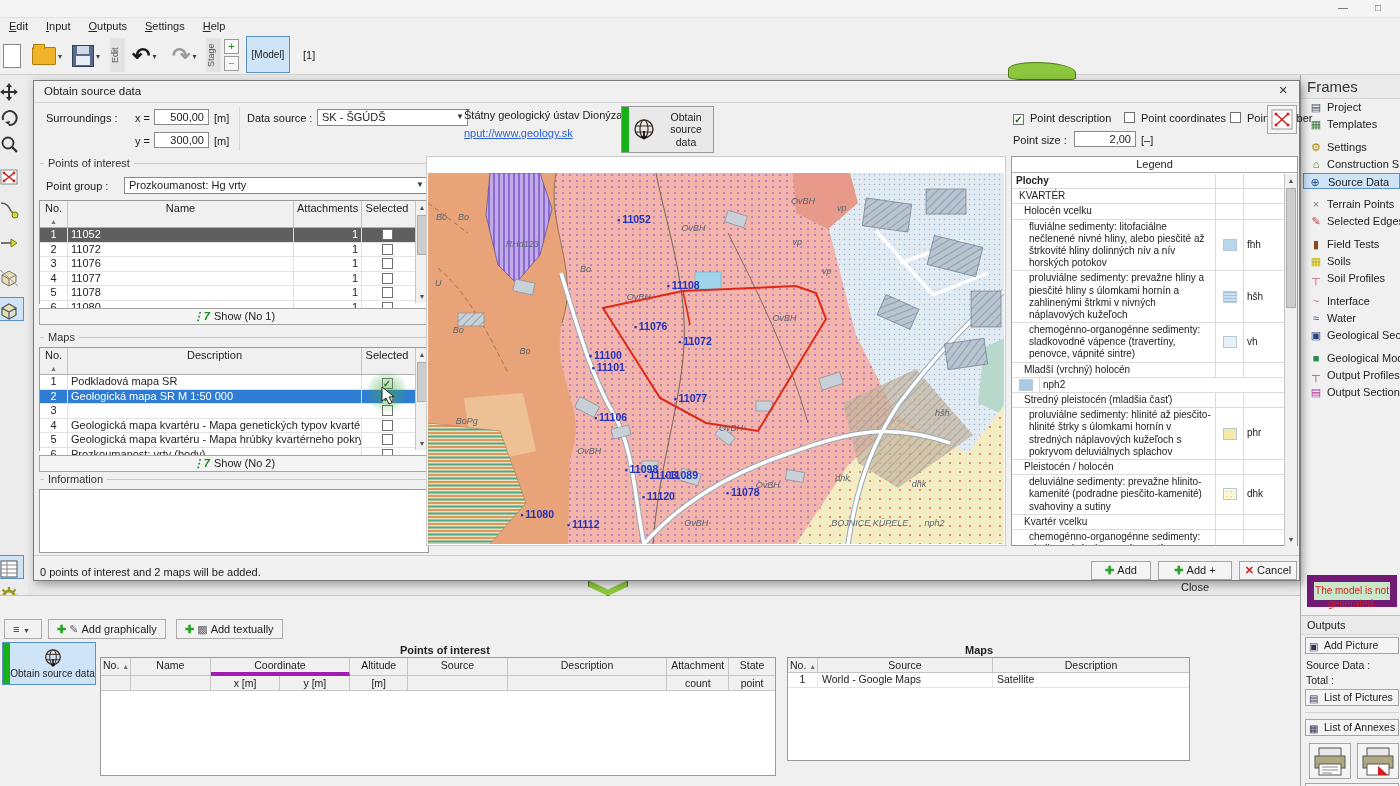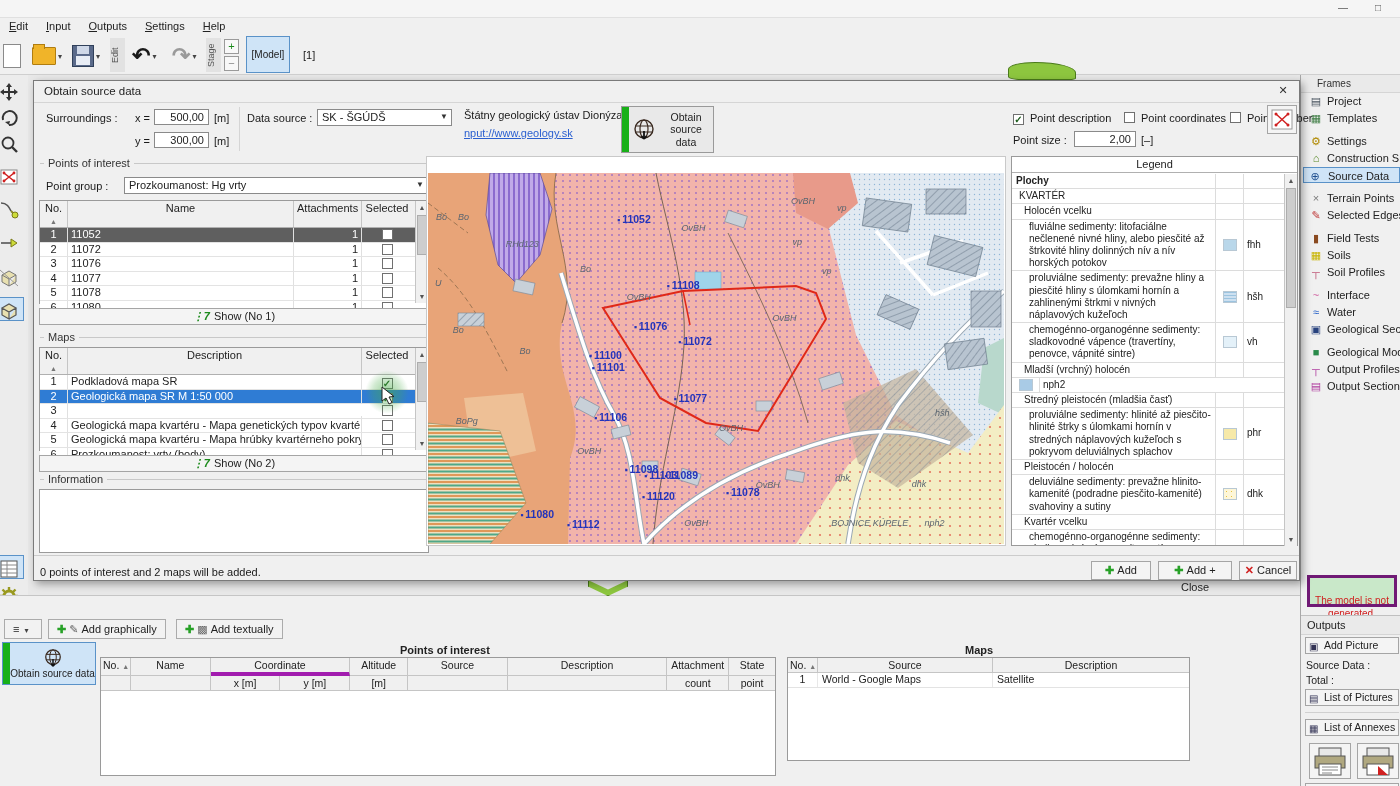--- a/index.html
+++ b/index.html
@@ -90,27 +90,27 @@
   .lg-row.sub .lg-text { padding-left:12px; }
   .lg-row.item .lg-text { padding-left:17px; }
   .sw-solid-lightblue { background:#b9d7ea; }
   .sw-stripes-lightblue { background:repeating-linear-gradient(0deg,#9cc4e0 0 1px,#cde0f0 1px 3px); }
   .sw-dots-lightblue { background:#e4f1f9 radial-gradient(#6fa8cf 22%,transparent 25%); background-size:4px 4px; }
   .sw-solid-blue { background:#a9cbe6; }
   .sw-solid-yellow { background:#f6e9a9; }
   .sw-dots-yellow { background:#fdf6d8 radial-gradient(#e4c23e 25%,transparent 28%); background-size:5px 5px; }
   
   #sidebar { position:absolute; left:1300px; top:75px; width:100px; height:711px; background:#f0f0f0; border-left:1px solid #a8a8a8; }
-  #frames-hdr { padding:3px 16px; font-size:10px; color:#333; background:#eaeaea; border-bottom:1px solid #d5d5d5; }
+  #frames-hdr { padding:3px 6px; font-size:15px; color:#333; background:#eaeaea; border-bottom:1px solid #d5d5d5; }
   .fr-item { position:relative; height:16px; margin:0 0 1px 4px; padding-left:22px; font-size:11px; line-height:16px; white-space:nowrap; overflow:hidden; }
   .fr-item .ic { position:absolute; left:4px; top:0; width:14px; text-align:center; font-size:11px; }
   .fr-item.sel { background:#cfe4f7; border:1px solid #5a92c8; margin-left:2px; padding-left:24px; }
   .fr-gap { height:6px; }
-  #model-warning { position:absolute; left:6px; top:500px; width:90px; height:32px; background:#c9e8c9; border:3px solid #701a75;
-    color:#d02020; font-size:10px; text-align:center; padding-top:17px; line-height:1.25; }
+  #model-warning { position:absolute; left:6px; top:500px; width:90px; height:32px; background:#c9e8c9; border:7px solid #701a75;
+    color:#d02020; font-size:10px; text-align:center; padding-top:3px; line-height:1.25; }
   #outputs-hdr { position:absolute; left:0; top:540px; width:100%; padding:3px 6px; font-size:11px; background:#eaeaea;
     border-top:1px solid #c0c0c0; border-bottom:1px solid #d5d5d5; }
   .outbtn { position:absolute; left:4px; width:94px; height:17px; background:#f4f4f4; border:1px solid #a5a5a5;
     font-size:10.5px; line-height:15px; padding-left:18px; white-space:nowrap; overflow:hidden; }
   .outbtn .oic { position:absolute; left:3px; top:1px; font-size:10px; color:#335; }
   .outlabel { position:absolute; left:5px; font-size:10.5px; white-space:nowrap; }
   .printbtn { position:absolute; width:42px; height:36px; background:#f4f4f4; border:1px solid #a5a5a5; }
   
   #bottom { position:absolute; left:0; top:595px; width:1300px; height:191px; background:#f0f0f0; border-top:1px solid #c5c5c5; }
   #bottom-toolbar { position:absolute; left:0; top:23px; width:100%; height:22px; }
@@ -252,21 +252,21 @@
 
   <span class="lbl" style="left:12px;top:31px">Surroundings :</span>
   <span class="lbl" style="left:101px;top:31px">x =</span>
   <div class="inputbox" style="left:120px;top:28px;width:55px">500,00</div>
   <span class="lbl" style="left:180px;top:31px">[m]</span>
   <span class="lbl" style="left:101px;top:54px">y =</span>
   <div class="inputbox" style="left:120px;top:51px;width:55px">300,00</div>
   <span class="lbl" style="left:180px;top:54px">[m]</span>
   <div style="position:absolute;left:205px;top:26px;width:1px;height:44px;background:#d5d5d5"></div>
   <span class="lbl" style="left:213px;top:31px">Data source :</span>
-  <div class="dropdown" style="left:283px;top:28px;width:135px;height:17px">
+  <div class="dropdown" style="left:283px;top:28px;width:151px;height:17px">
     <span>SK - ŠGÚDŠ</span><span class="dd">▼</span>
   </div>
   <span class="lbl" style="left:430px;top:28px">Štátny geologický ústav Dionýza Štúra</span>
   <span class="link" style="position:absolute;left:430px;top:46px">nput://www.geology.sk</span>
   <div class="obtainbtn" style="left:587px;top:25px;width:93px;height:47px">
     <div class="bar"></div>
     <svg class="globe" viewBox="0 0 24 24">
         <circle cx="12" cy="11" r="9" fill="none" stroke="#3a2a20" stroke-width="1.4"></circle>
         <ellipse cx="12" cy="11" rx="4" ry="9" fill="none" stroke="#3a2a20" stroke-width="1.2"></ellipse>
         <path d="M3.5 8 H20.5 M3.5 14 H20.5" stroke="#3a2a20" stroke-width="1.2"></path>

